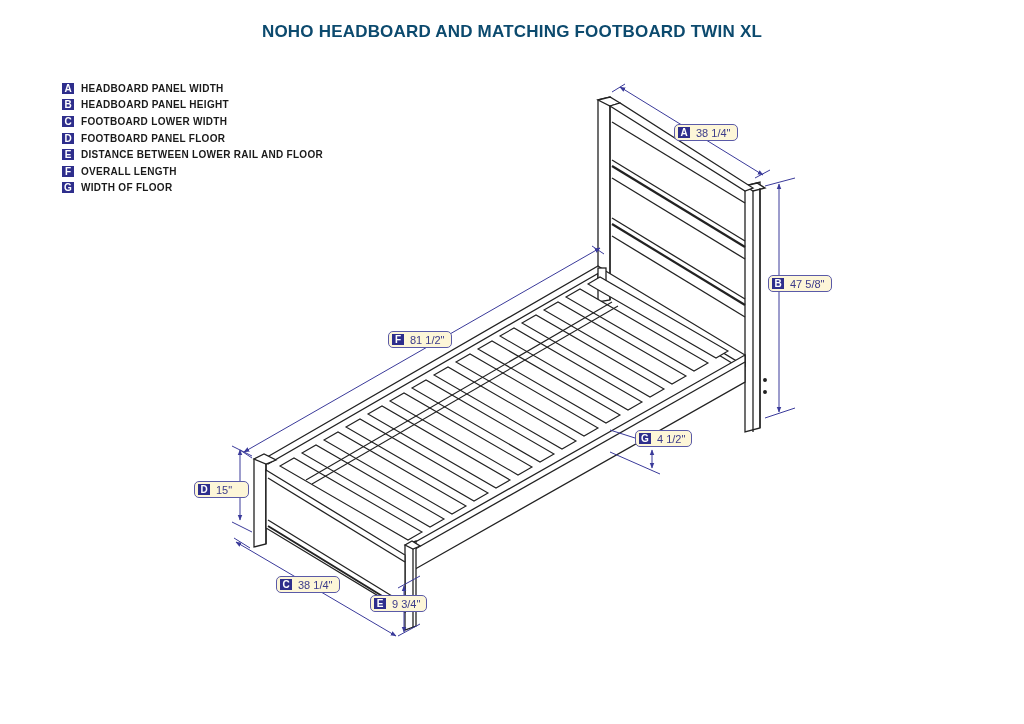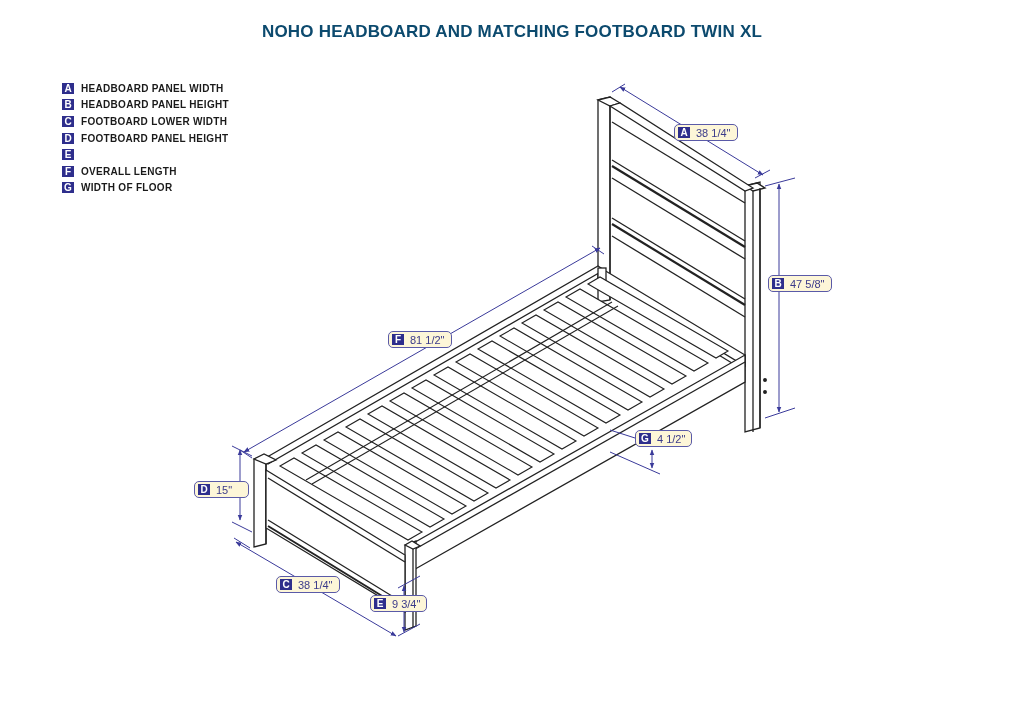--- a/index.html
+++ b/index.html
@@ -27,24 +27,25 @@
   <div class="legend-row">
     <span class="badge">B</span>
     <span class="legend-label">HEADBOARD PANEL HEIGHT</span>
   </div>
   <div class="legend-row">
     <span class="badge">C</span>
     <span class="legend-label">FOOTBOARD LOWER WIDTH</span>
   </div>
   <div class="legend-row">
     <span class="badge">D</span>
-    <span class="legend-label">FOOTBOARD PANEL HEIGHT</span>
+    <span class="legend-label">FOOTBOARD PANEL FLOOR</span>
   </div>
   <div class="legend-row">
     <span class="badge">E</span>
+    <span class="legend-label">DISTANCE BETWEEN LOWER RAIL AND FLOOR</span>
   </div>
   <div class="legend-row">
     <span class="badge">F</span>
     <span class="legend-label">OVERALL LENGTH</span>
   </div>
   <div class="legend-row">
     <span class="badge">G</span>
     <span class="legend-label">WIDTH OF FLOOR</span>
   </div>
 </div>

